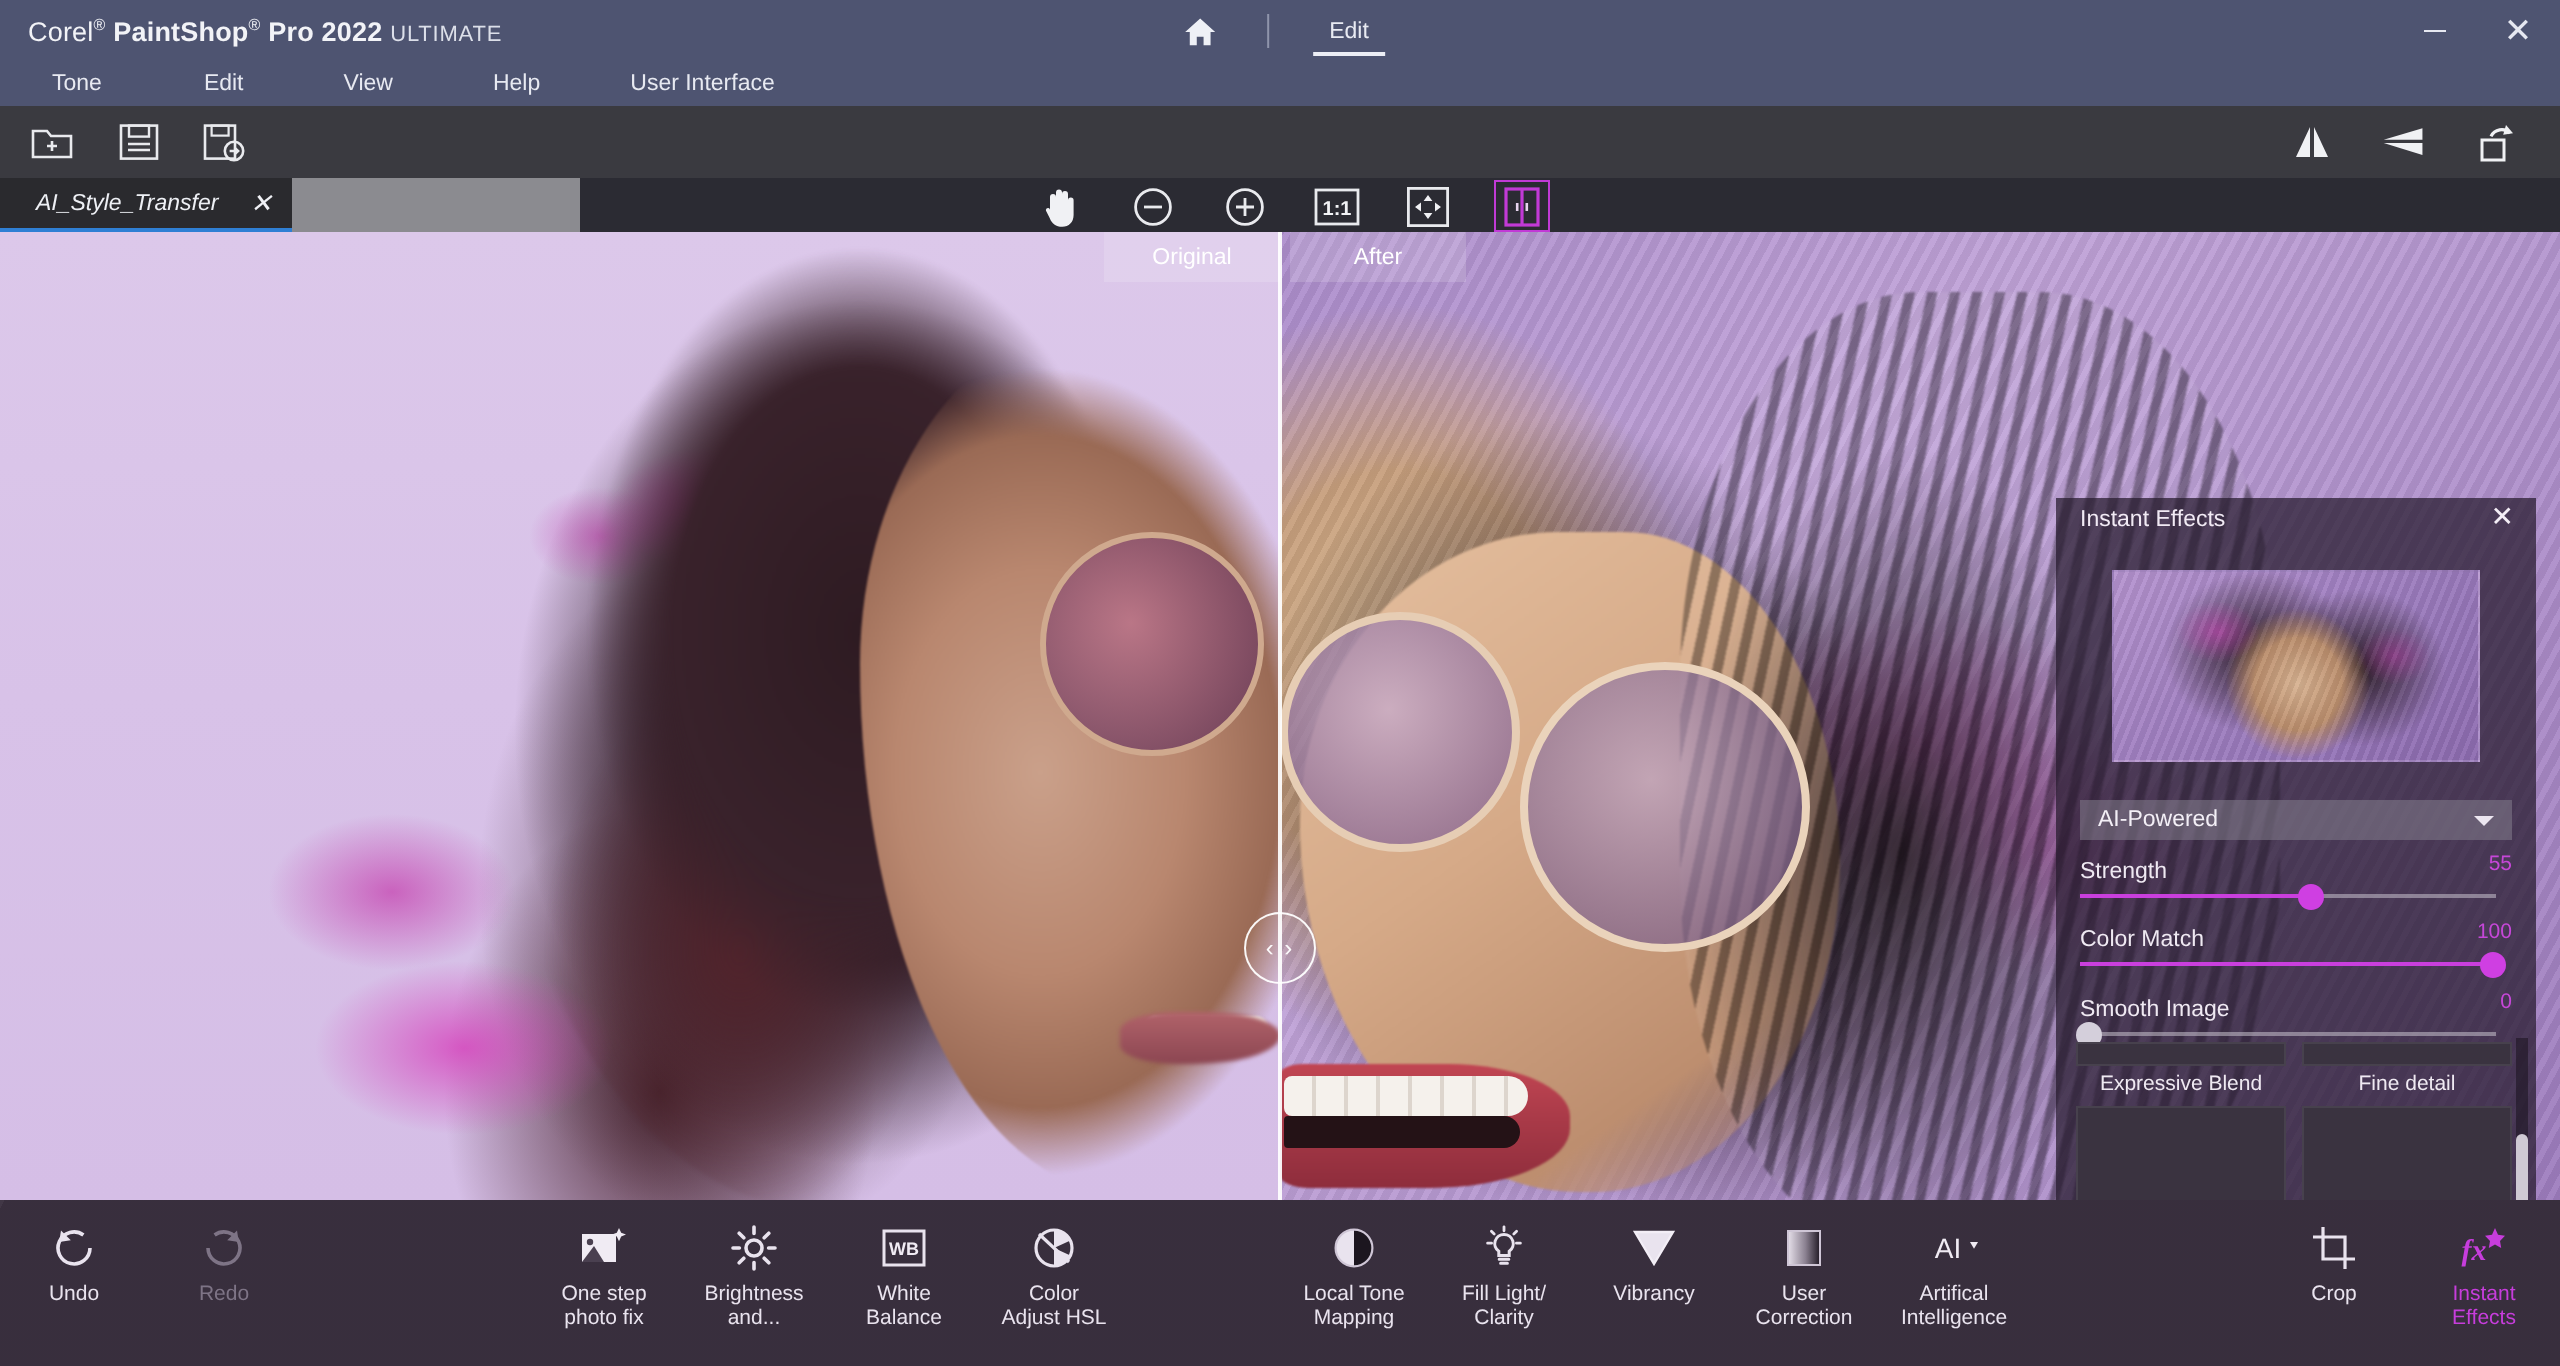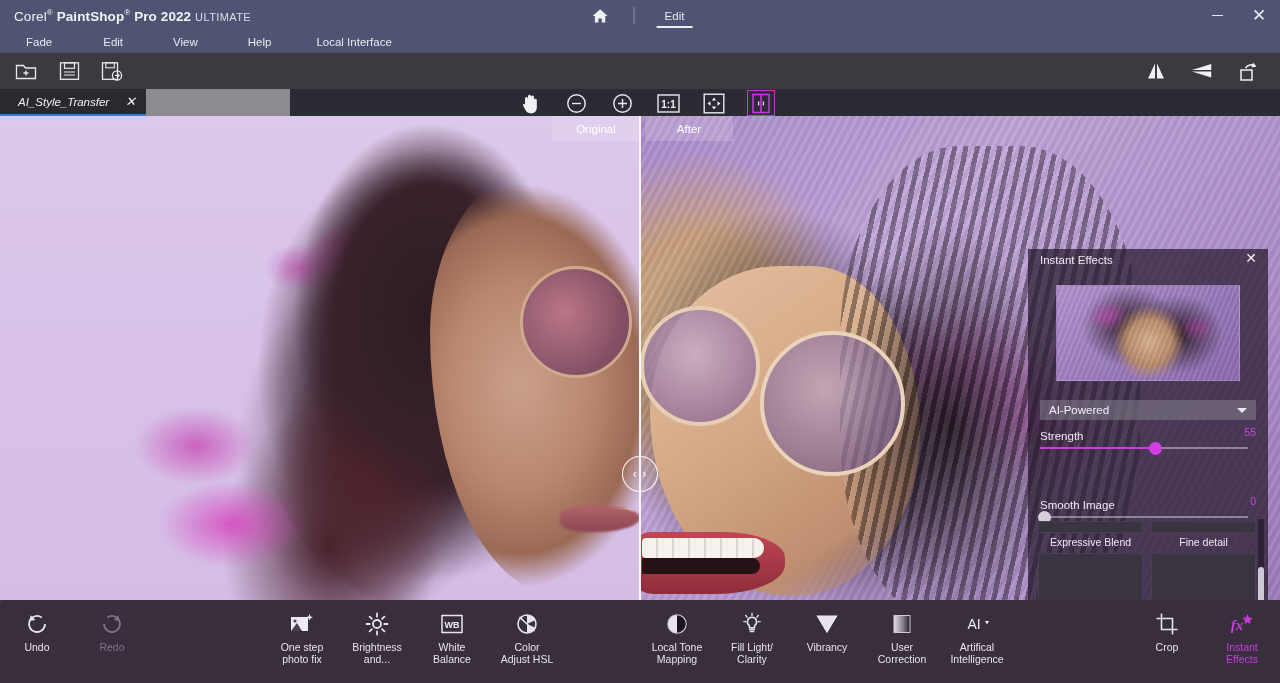--- a/index.html
+++ b/index.html
@@ -361,33 +361,33 @@
         <span class="min"></span>
       </div>
       <div class="wc">
         <span class="xx">✕</span>
       </div>
     </div>
   </div>
 
   <div class="menubar">
     <div class="menuitem m-file">
-        <span>Fade</span>
+        <span>Tone</span>
       </div>
     <div class="menuitem m-edit">
         <span>Edit</span>
       </div>
     <div class="menuitem m-view">
         <span>View</span>
       </div>
     <div class="menuitem m-help">
         <span>Help</span>
       </div>
     <div class="menuitem m-ui">
-        <span>Local Interface</span>
+        <span>User Interface</span>
       </div>
   </div>
 
   <div class="toolstrip">
     <div class="ts-left">
       <div class="tsbtn">
         <svg width="22" height="19" viewBox="0 0 22 19">
           <path d="M1.5 3.5h7l2 2.5h10v10.5h-19z" fill="none" stroke="#e9eaee" stroke-width="1.3"></path>
           <path d="M11 8.5v5M8.5 11h5" stroke="#e9eaee" stroke-width="1.3"></path>
         </svg>
@@ -525,20 +525,28 @@
 
       <div class="sl-row r-strength">
         <span class="sl-name">Strength</span>
         <span class="sl-val">55</span>
         <div class="sl-track" style="top:21px">
           <div class="sl-fill" style="width:115px"></div>
           <div class="sl-knob" style="left:109px"></div>
         </div>
       </div>
 
+      <div class="sl-row r-color">
+        <span class="sl-name">Color Match</span>
+        <span class="sl-val">100</span>
+        <div class="sl-track" style="top:21px">
+          <div class="sl-fill" style="width:208px"></div>
+          <div class="sl-knob" style="left:200px"></div>
+        </div>
+      </div>
 
       <div class="sl-row r-smooth">
         <span class="sl-name">Smooth Image</span>
         <span class="sl-val">0</span>
         <div class="sl-track" style="top:21px">
           <div class="sl-fill" style="width:0"></div>
           <div class="sl-knob empty" style="left:-2px"></div>
         </div>
       </div>
 

